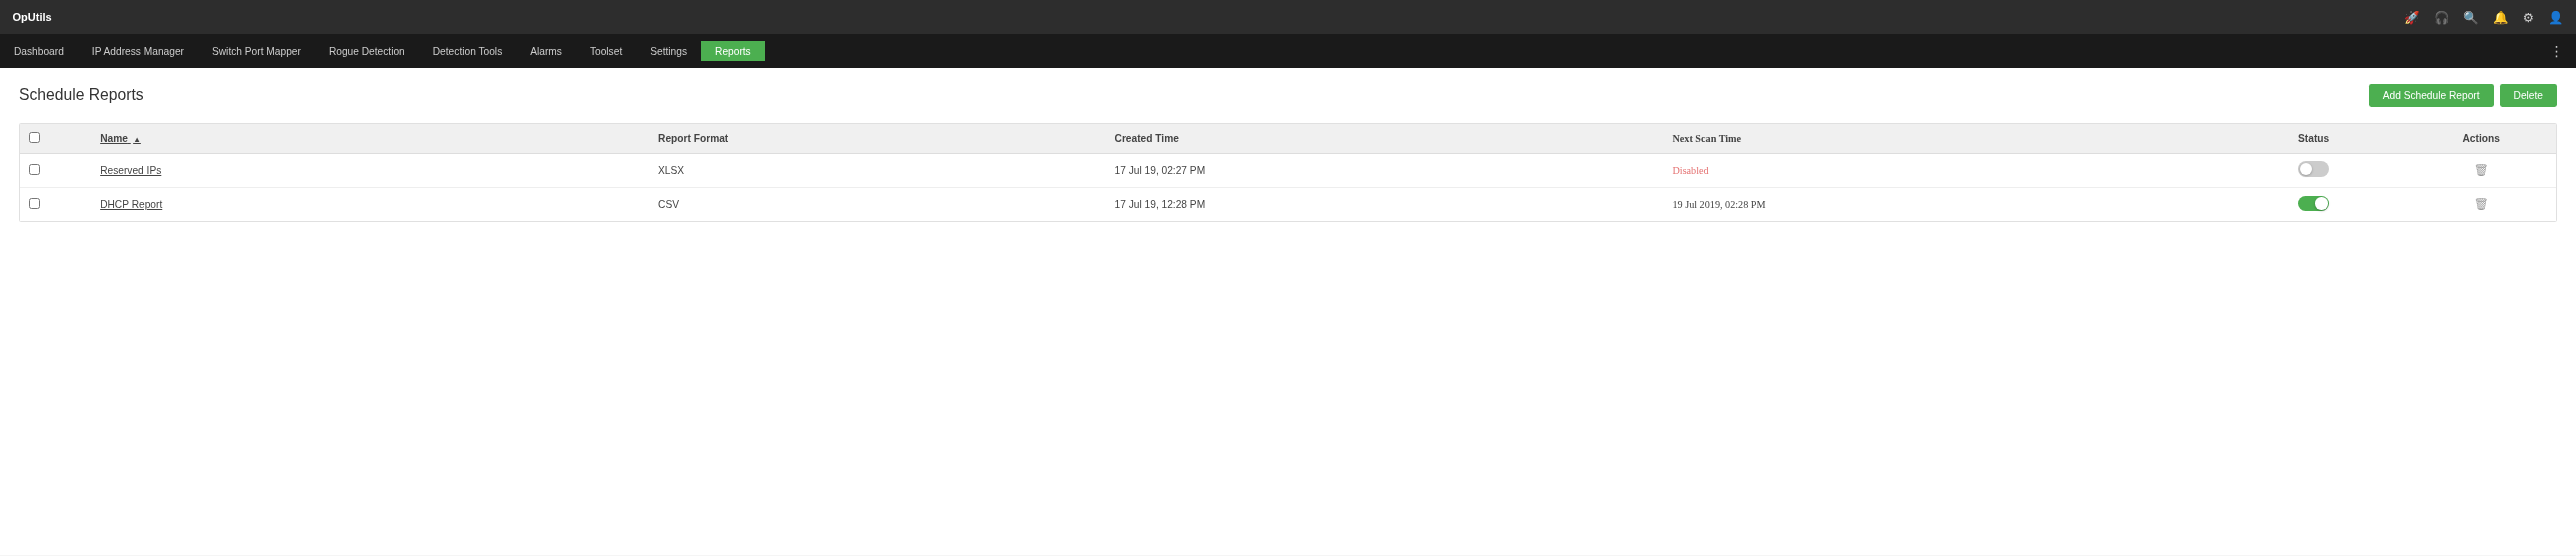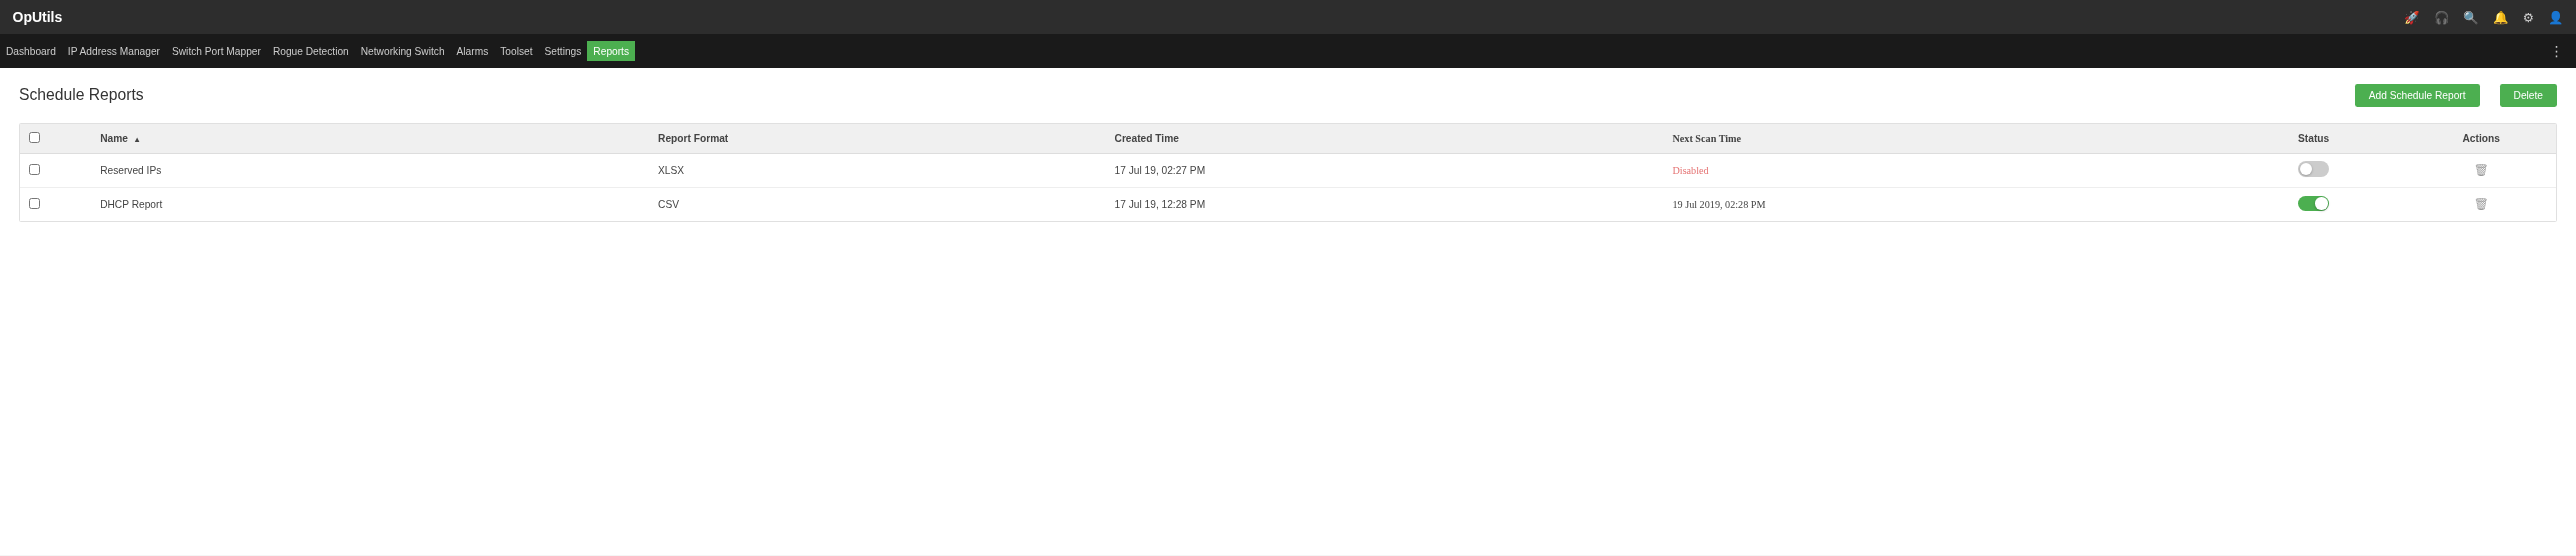--- a/index.html
+++ b/index.html
@@ -9,21 +9,21 @@
     .top-bar {
       background: #2d2d2d;
       height: 34px;
       display: flex;
       align-items: center;
       justify-content: space-between;
       padding: 0 12.5px;
     }
     .top-bar-logo {
       color: #fff;
-      font-size: 14px;
+      font-size: 11px;
       font-weight: bold;
     }
     .top-bar-icons {
       display: flex;
       gap: 14px;
       align-items: center;
     }
     .top-bar-icons span {
       color: #ccc;
       font-size: 12.5px;
@@ -33,21 +33,21 @@
     
     .nav-bar {
       background: #1a1a1a;
       height: 34px;
       display: flex;
       align-items: center;
       padding: 0 0;
     }
     .nav-item {
       color: #ccc;
-      padding: 0 6px;
+      padding: 0 14px;
       height: 20px;
       display: flex;
       align-items: center;
       cursor: pointer;
       font-size: 10.2px;
       white-space: nowrap;
     }
     .nav-item.active {
       background: #4caf50;
       color: #fff;
@@ -75,21 +75,21 @@
       justify-content: space-between;
       margin-bottom: 15.7px;
     }
     .page-title {
       font-size: 15.7px;
       font-weight: normal;
       color: #333;
     }
     .header-buttons {
       display: flex;
-      gap: 20px;
+      gap: 6px;
       padding-left: 24px;
     }
     .btn-green {
       background: #4caf50;
       color: #fff;
       border: none;
       padding: 6.3px 14px;
       border-radius: 2.4px;
       cursor: pointer;
       font-size: 10.2px;
@@ -121,21 +121,21 @@
     }
     tbody tr:last-child { border-bottom: none; }
     tbody td {
       padding: 7.8px 9.4px;
       font-size: 10.2px;
       color: #444;
     }
 
     
     .col-check { width: 25px; }
-    .col-name { width: 22%; }
+    .col-name { width: 22%; text-decoration: underline; }
     .col-format { width: 18%; }
     .col-created { width: 22%; }
     .col-next { width: 22%; font-family: Liberation Serif, serif; }
     .col-status { width: 78px; text-align: center; }
     .col-actions { width: 63px; text-align: center; }
 
     
     input[type="checkbox"] {
       width: 11px;
       height: 11px;
@@ -197,21 +197,21 @@
     <span title="Settings">⚙</span>
     <span title="User">👤</span>
   </div>
 </div>
 
 <nav class="nav-bar">
   <div class="nav-item">Dashboard</div>
   <div class="nav-item">IP Address Manager</div>
   <div class="nav-item">Switch Port Mapper</div>
   <div class="nav-item">Rogue Detection</div>
-  <div class="nav-item">Networking Switch</div>
+  <div class="nav-item">Detection Tools</div>
   <div class="nav-item">Alarms</div>
   <div class="nav-item">Toolset</div>
   <div class="nav-item">Settings</div>
   <div class="nav-item active">Reports</div>
   <div class="nav-more">⋮</div>
 </nav>
 
 <div class="page-content">
 
   <div class="page-header">

